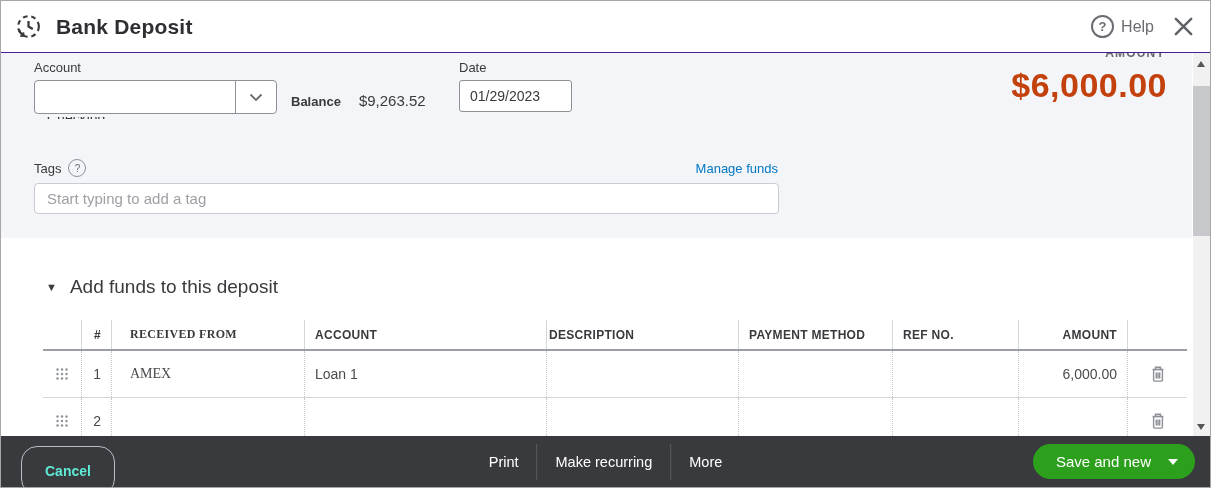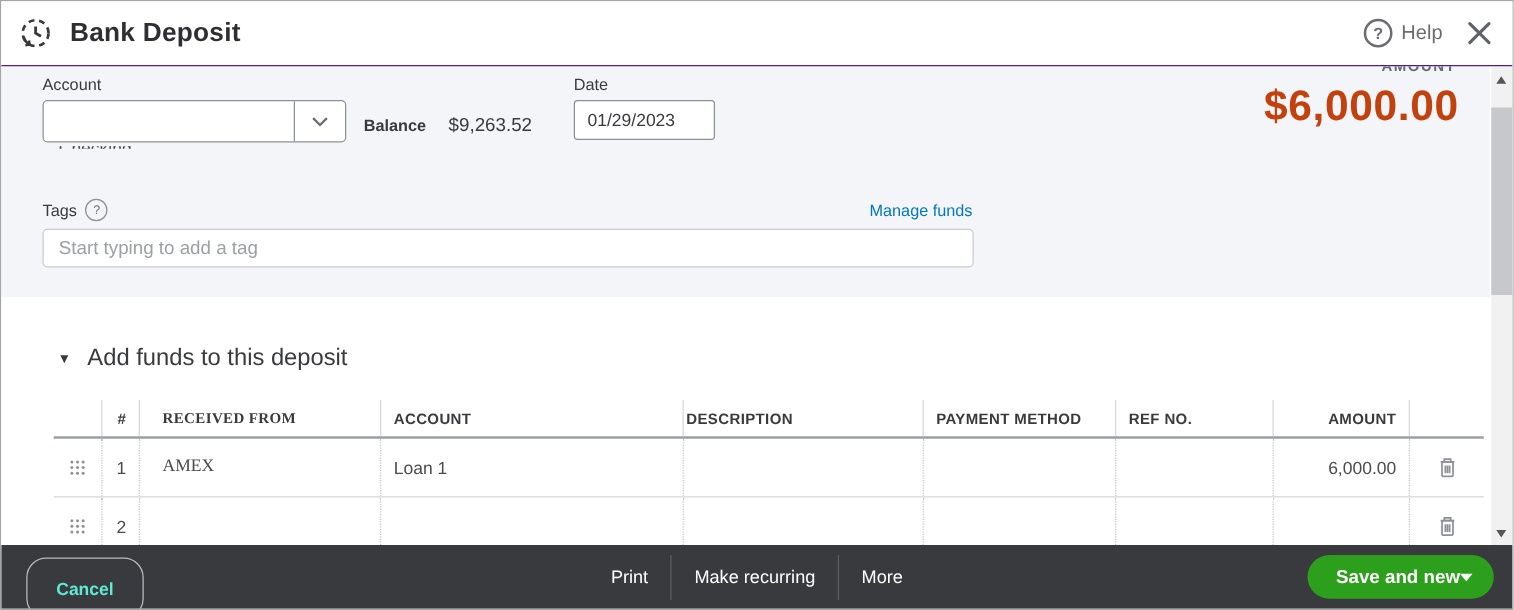--- a/index.html
+++ b/index.html
@@ -84,22 +84,22 @@
   
   .footer{position:absolute;left:0;right:0;bottom:0;height:51px;background:#393a3d;z-index:10;}
   .cancel-btn{position:absolute;left:20px;top:10px;height:49px;padding:0 23px;background:transparent;
     border:1px solid #b9bcc1;border-radius:16px;color:#5eead4;font-size:14px;font-weight:600;
     font-family:inherit;cursor:pointer;}
   .footer-center{position:absolute;left:50%;top:0;height:100%;transform:translateX(-50%);
     display:flex;align-items:center;}
   .footer-link{color:#fff;font-size:14.5px;padding:0 18px;cursor:pointer;white-space:nowrap;}
   .footer-divider{width:1px;height:36px;background:#5c5d60;}
   .save-btn{position:absolute;right:15px;top:8px;height:35px;background:#2ca01c;border:none;
-    border-radius:18px;color:#fff;font-size:15px;font-weight:bold;font-family:inherit;
-    display:flex;align-items:center;padding:0 17px 0 23px;cursor:pointer;}
+    border-radius:18px;color:#fff;font-size:15px;font-weight:normal;font-family:inherit;
+    display:flex;align-items:center;padding:0 17px 0 23px;gap:17px;cursor:pointer;}
   .save-caret{width:0;height:0;border-left:5.5px solid transparent;
     border-right:5.5px solid transparent;border-top:6.5px solid #fff;}
 </style>
 </head>
 <body>
 
 <div class="window">
 
   <div class="header">
     <span class="header-icon">

